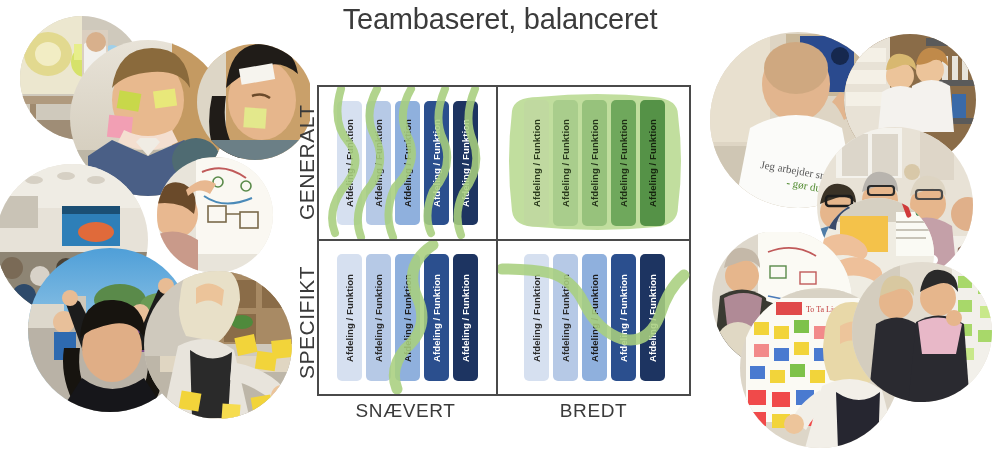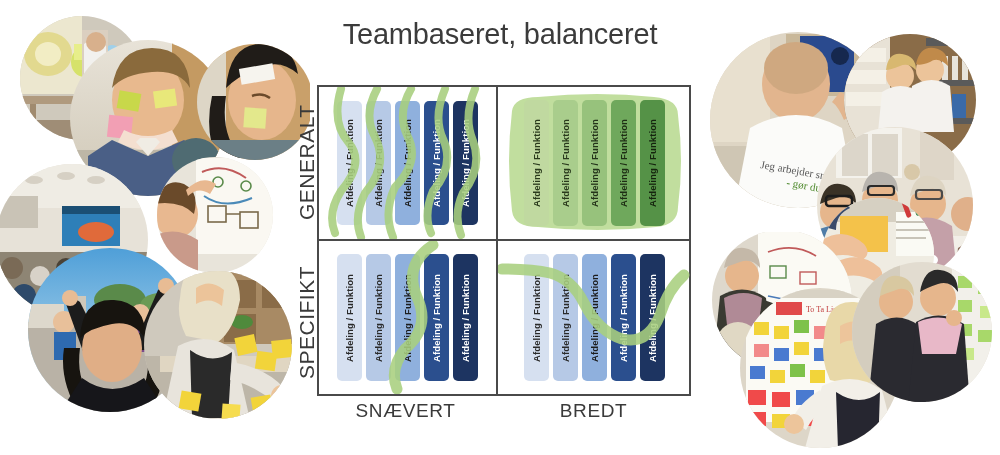--- a/index.html
+++ b/index.html
@@ -14,21 +14,21 @@
 
   
   #title{
     position:absolute;left:300px;top:2px;width:400px;
     text-align:center;
     font-size:29px;line-height:35px;
     color:#3b3b3b;
     font-weight:400;
     letter-spacing:-0.2px;
   }
-  #title .ln{display:block;margin-top:15px;}
+  #title .ln{display:block;}
 
   
   #matrix{
     position:absolute;left:317px;top:85px;width:374px;height:311px;
     border:2px solid #4a4a4a;
     box-sizing:border-box;
     background:#fff;
   }
   .divider-v{position:absolute;left:177px;top:0;width:2px;height:100%;background:#4a4a4a;}
   .divider-h{position:absolute;left:0;top:152px;width:100%;height:2px;background:#4a4a4a;}

